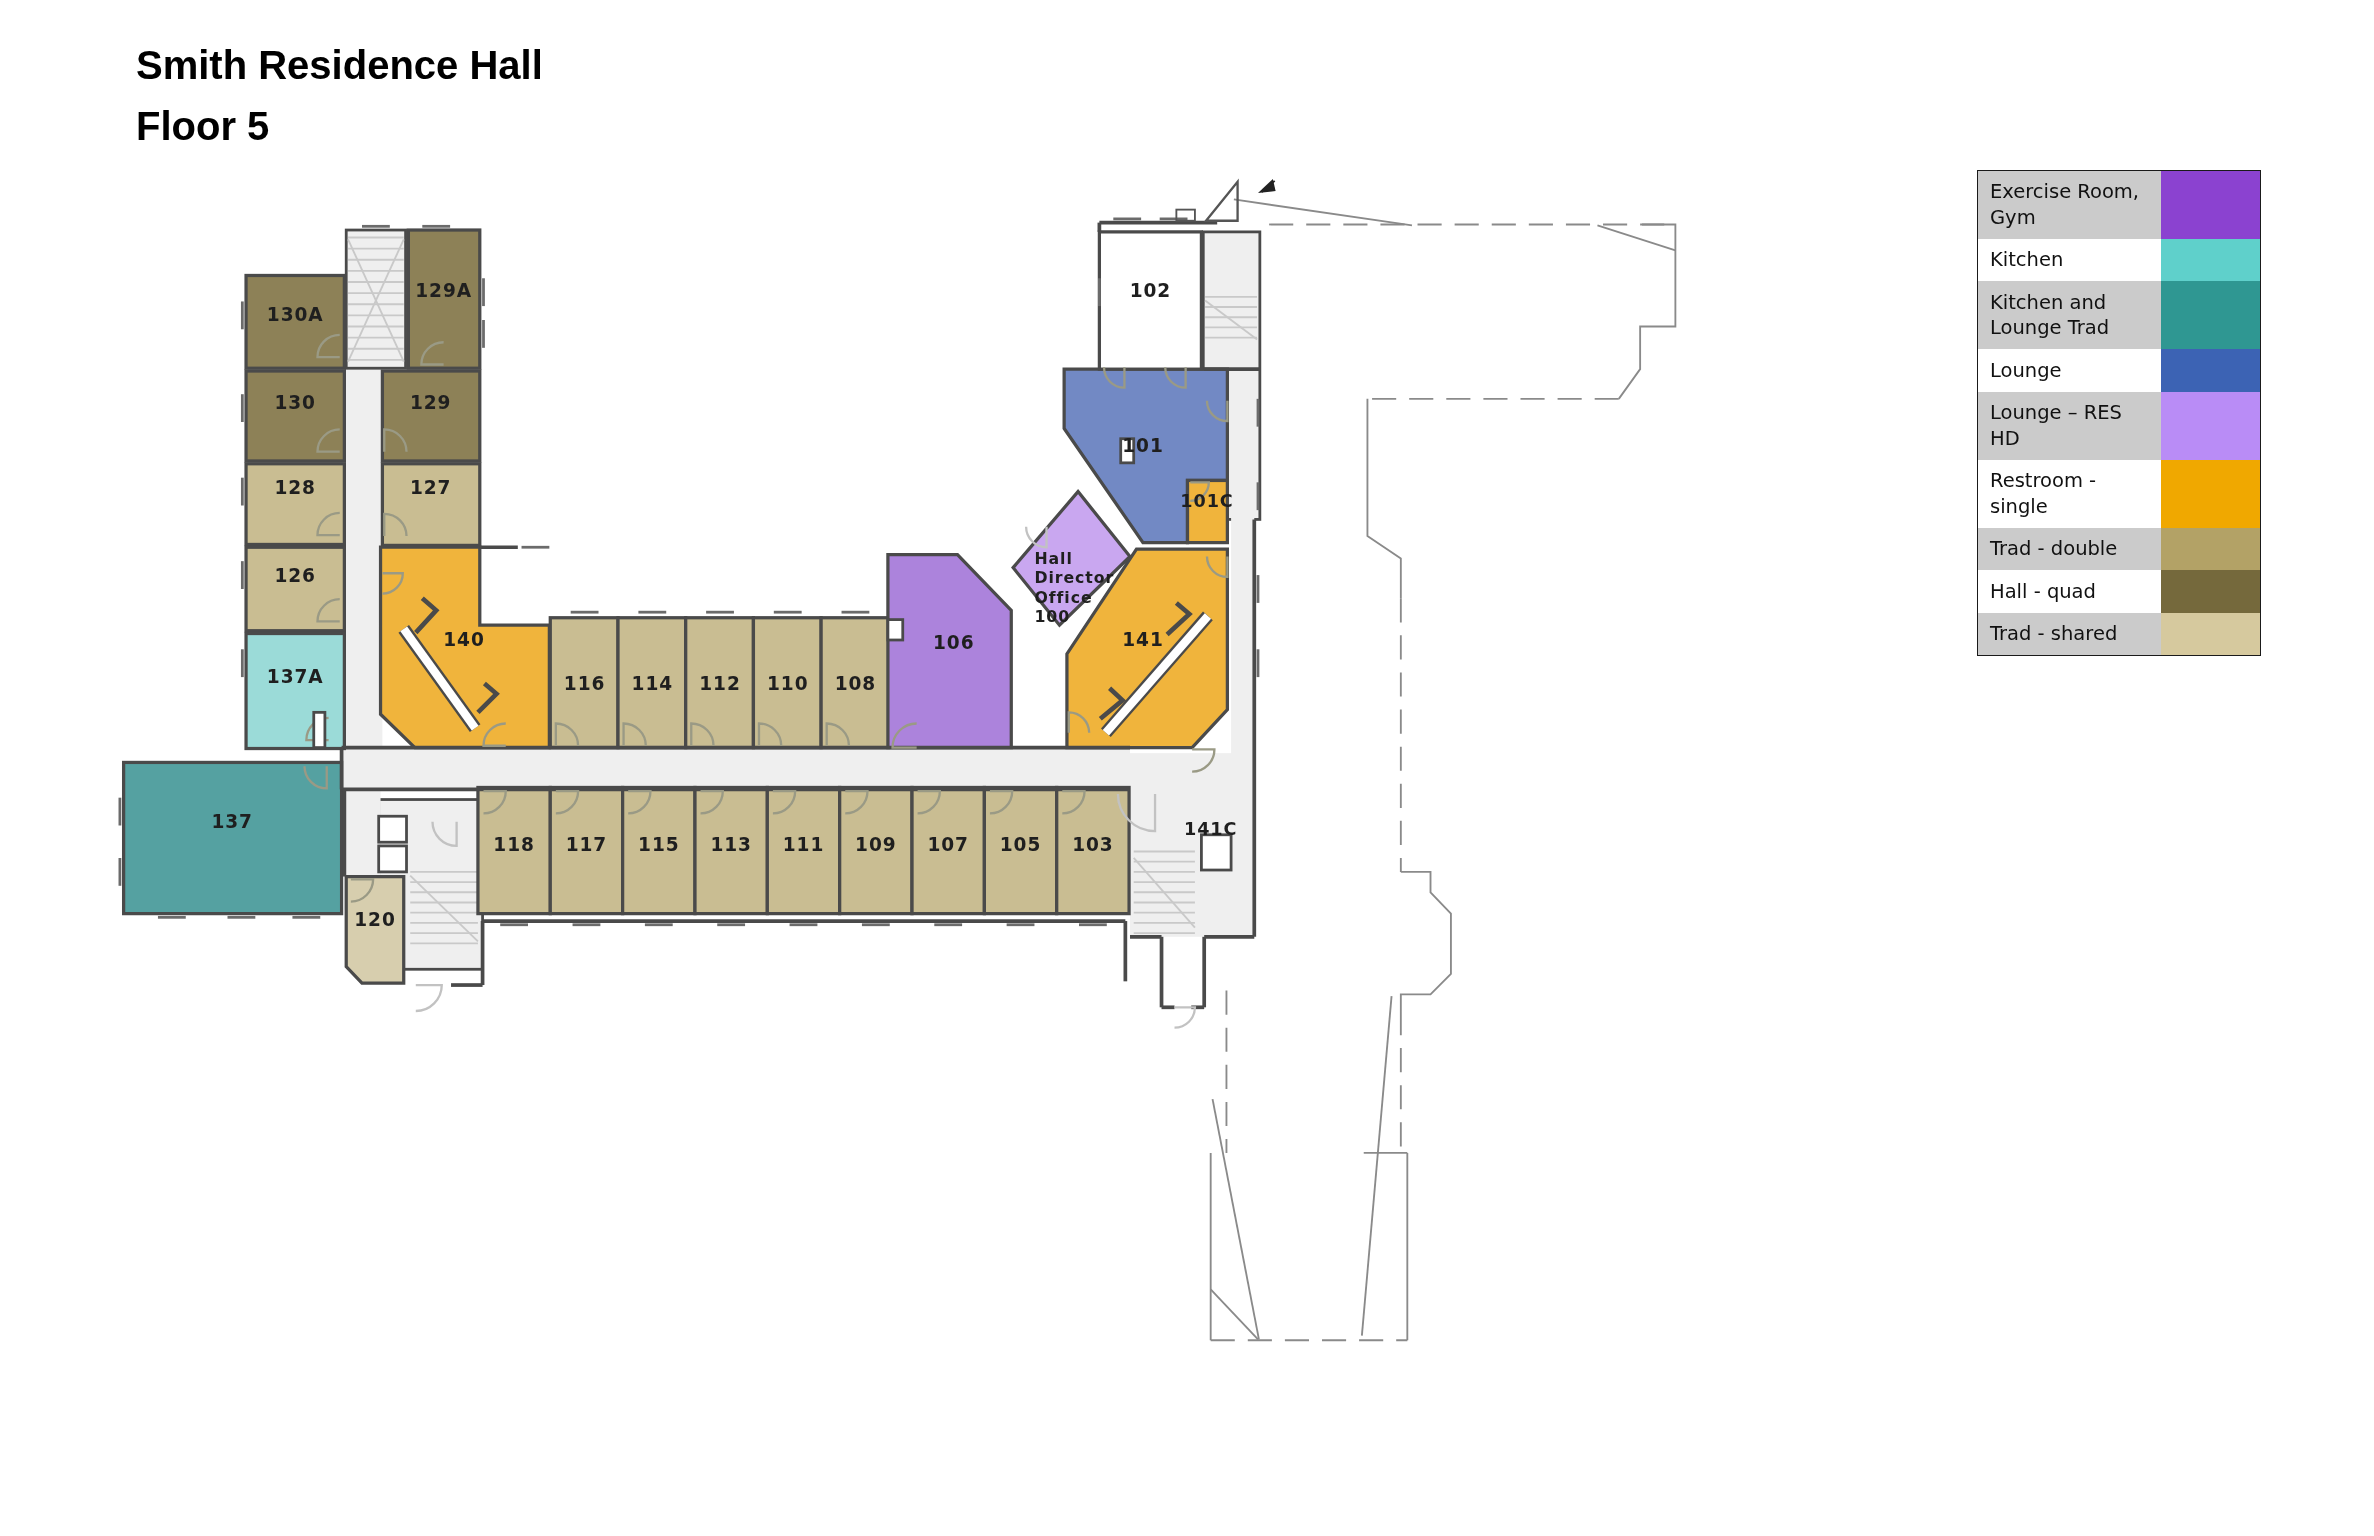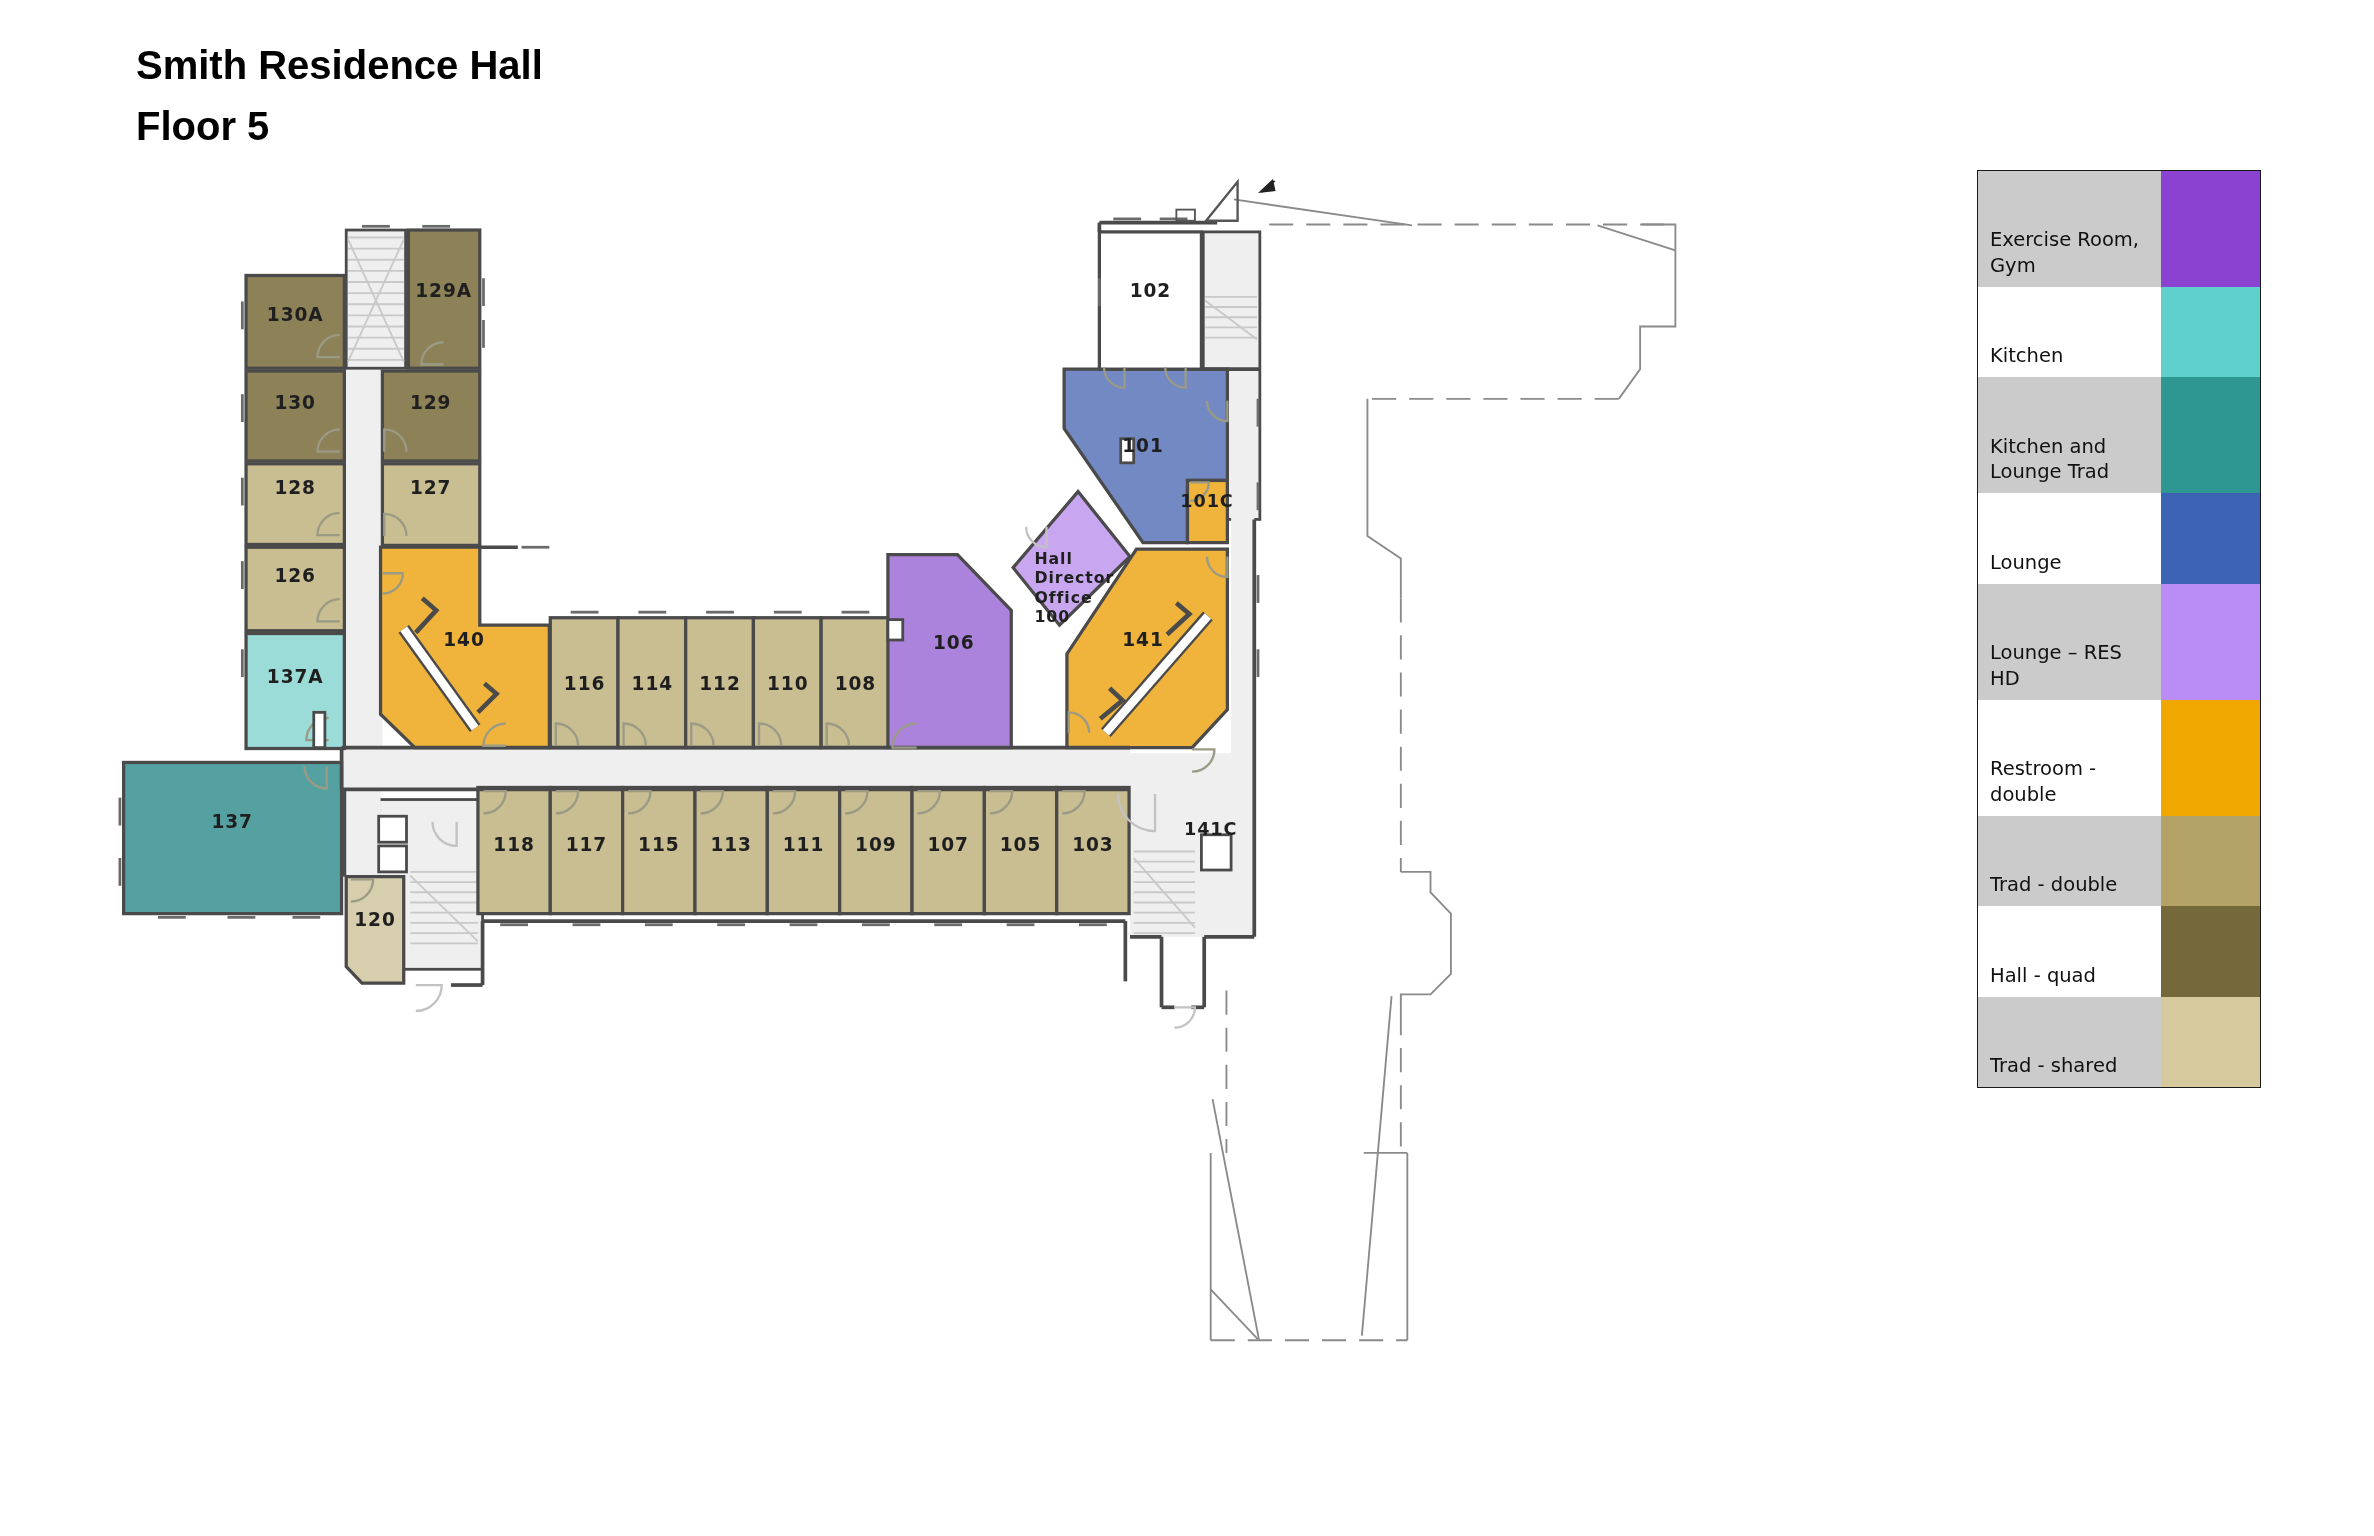--- a/index.html
+++ b/index.html
@@ -6,21 +6,21 @@
     font-family:"DejaVu Sans","Liberation Sans",sans-serif;}
   #stage{position:relative;width:2375px;height:1536px;overflow:hidden;background:#fff;}
   #plan-svg{position:absolute;left:0;top:0;}
   #title-block{position:absolute;left:136px;top:35px;
     font-family:"Liberation Sans",sans-serif;font-weight:700;font-size:40px;
     line-height:1.53;color:#000;white-space:pre;}
   #legend{position:absolute;left:1977px;top:170px;width:284px;
     border:1.9px solid #1a1a1a;background:#fff;box-sizing:border-box;}
   .lrow{display:flex;align-items:stretch;}
   .lrow.gray{background:#CBCBCB;}
-  .ltext{flex:1 1 auto;padding:8.3px 5.6px 8.3px 12px;font-size:19.5px;line-height:1.32;color:#111;margin-top:48px;}
+  .ltext{flex:1 1 auto;padding:8.3px 5.6px 8.3px 12px;font-size:19.5px;line-height:1.32;color:#111;}
   .lswatch{flex:0 0 99px;}
   text{font-family:"DejaVu Sans","Liberation Sans",sans-serif;}
 </style>
 </head>
 <body>
 <div id="stage">
 
 <svg id="plan-svg" viewBox="0 0 2560 1656" width="2375" height="1536">
       <rect x="371" y="397" width="41" height="411" fill="#EFEFEF" stroke="none" stroke-width="3"></rect>
       <rect x="368" y="806" width="850" height="47" fill="#EFEFEF" stroke="none" stroke-width="3"></rect>
@@ -281,21 +281,21 @@
       </div>
       <div class="lrow">
         <div class="ltext">Lounge</div>
         <div class="lswatch" style="background: rgb(60, 99, 180);"></div>
       </div>
       <div class="lrow gray">
         <div class="ltext">Lounge – RES HD</div>
         <div class="lswatch" style="background: rgb(185, 140, 246);"></div>
       </div>
       <div class="lrow">
-        <div class="ltext">Restroom - double</div>
+        <div class="ltext">Restroom - single</div>
         <div class="lswatch" style="background: rgb(240, 168, 0);"></div>
       </div>
       <div class="lrow gray">
         <div class="ltext">Trad - double</div>
         <div class="lswatch" style="background: rgb(179, 162, 102);"></div>
       </div>
       <div class="lrow">
         <div class="ltext">Hall - quad</div>
         <div class="lswatch" style="background: rgb(117, 105, 60);"></div>
       </div>

